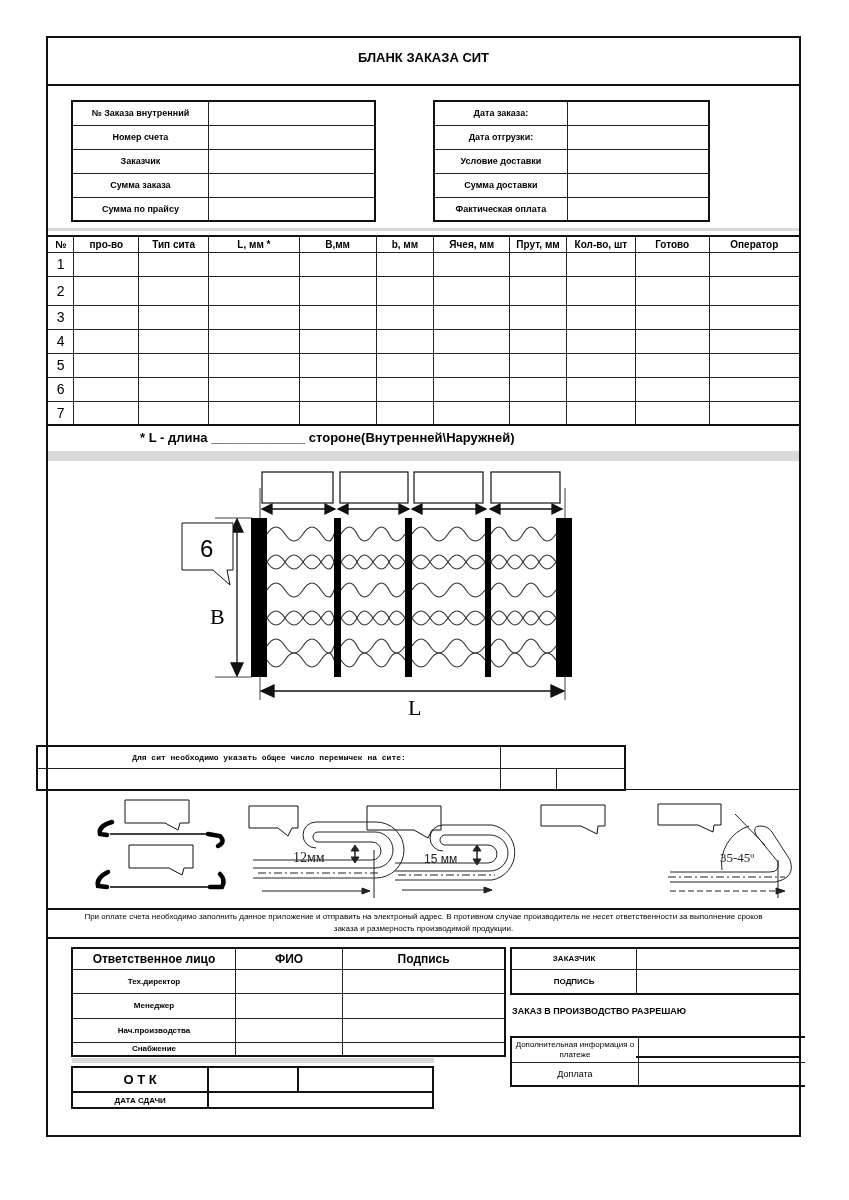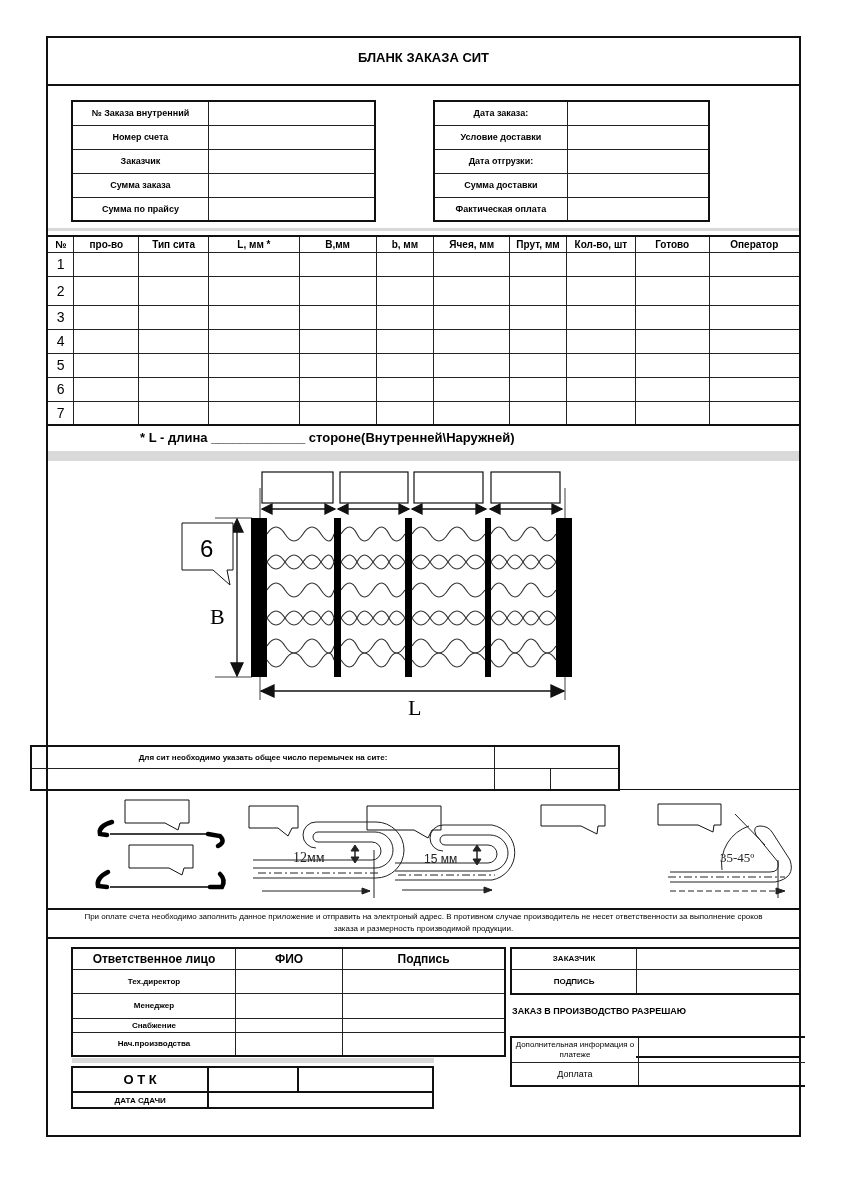--- a/index.html
+++ b/index.html
@@ -62,25 +62,25 @@
   <colgroup>
       <col style="width:134px">
       <col style="width:143px">
     </colgroup>
   <tbody>
       <tr>
         <td>Дата заказа:</td>
         <td></td>
       </tr>
   <tr>
+        <td>Дата отгрузки:</td>
+        <td></td>
+      </tr>
+  <tr>
         <td>Условие доставки</td>
-        <td></td>
-      </tr>
-  <tr>
-        <td>Дата отгрузки:</td>
         <td></td>
       </tr>
   <tr>
         <td>Сумма доставки</td>
         <td></td>
       </tr>
   <tr>
         <td>Фактическая оплата</td>
         <td></td>
       </tr>
@@ -273,21 +273,21 @@
     <polygon points="261,691 274,685 274,697"></polygon>
     <polygon points="564,691 551,685 551,697"></polygon>
   </g>
 
   <path d="M182 523 H233 V570 H227 L230 585 L213 570 H182 Z" fill="#fff" stroke="#111" stroke-width="1"></path>
   <text x="200" y="557" font-family="Liberation Sans, sans-serif" font-size="24" fill="#000">6</text>
   <text x="210" y="624" font-family="Liberation Serif, serif" font-size="22" fill="#000">B</text>
   <text x="408" y="715" font-family="Liberation Serif, serif" font-size="22" fill="#000">L</text>
 </svg>
 
-<table style="left:30px;top:745px;width:590px;border:2px solid #111;">
+<table style="left:36px;top:745px;width:590px;border:2px solid #111;font-family:Liberation Mono, monospace;">
   <colgroup>
       <col style="width:465px">
       <col style="width:56px">
       <col style="width:69px">
     </colgroup>
   <tbody>
       <tr style="height:22px">
         <td class="small" style="border-left:none">Для сит необходимо указать общее число перемычек на сите:</td>
         <td colspan="2"></td>
       </tr>
@@ -378,27 +378,27 @@
   <tr style="height:24px">
         <td class="small">Тех.директор</td>
         <td></td>
         <td></td>
       </tr>
   <tr style="height:25px">
         <td class="small">Менеджер</td>
         <td></td>
         <td></td>
       </tr>
+  <tr style="height:24px">
+        <td class="small">Нач.производства</td>
+        <td></td>
+        <td></td>
+      </tr>
   <tr style="height:14px">
         <td class="small">Снабжение</td>
-        <td></td>
-        <td></td>
-      </tr>
-  <tr style="height:24px">
-        <td class="small">Нач.производства</td>
         <td></td>
         <td></td>
       </tr>
 </tbody>
   </table>
 <div class="gray" style="left:72px;top:1058px;width:362px;height:5px;"></div>
 
 <table style="left:71px;top:1066px;width:363px;border:2px solid #111;">
   <colgroup>
       <col style="width:137px">

